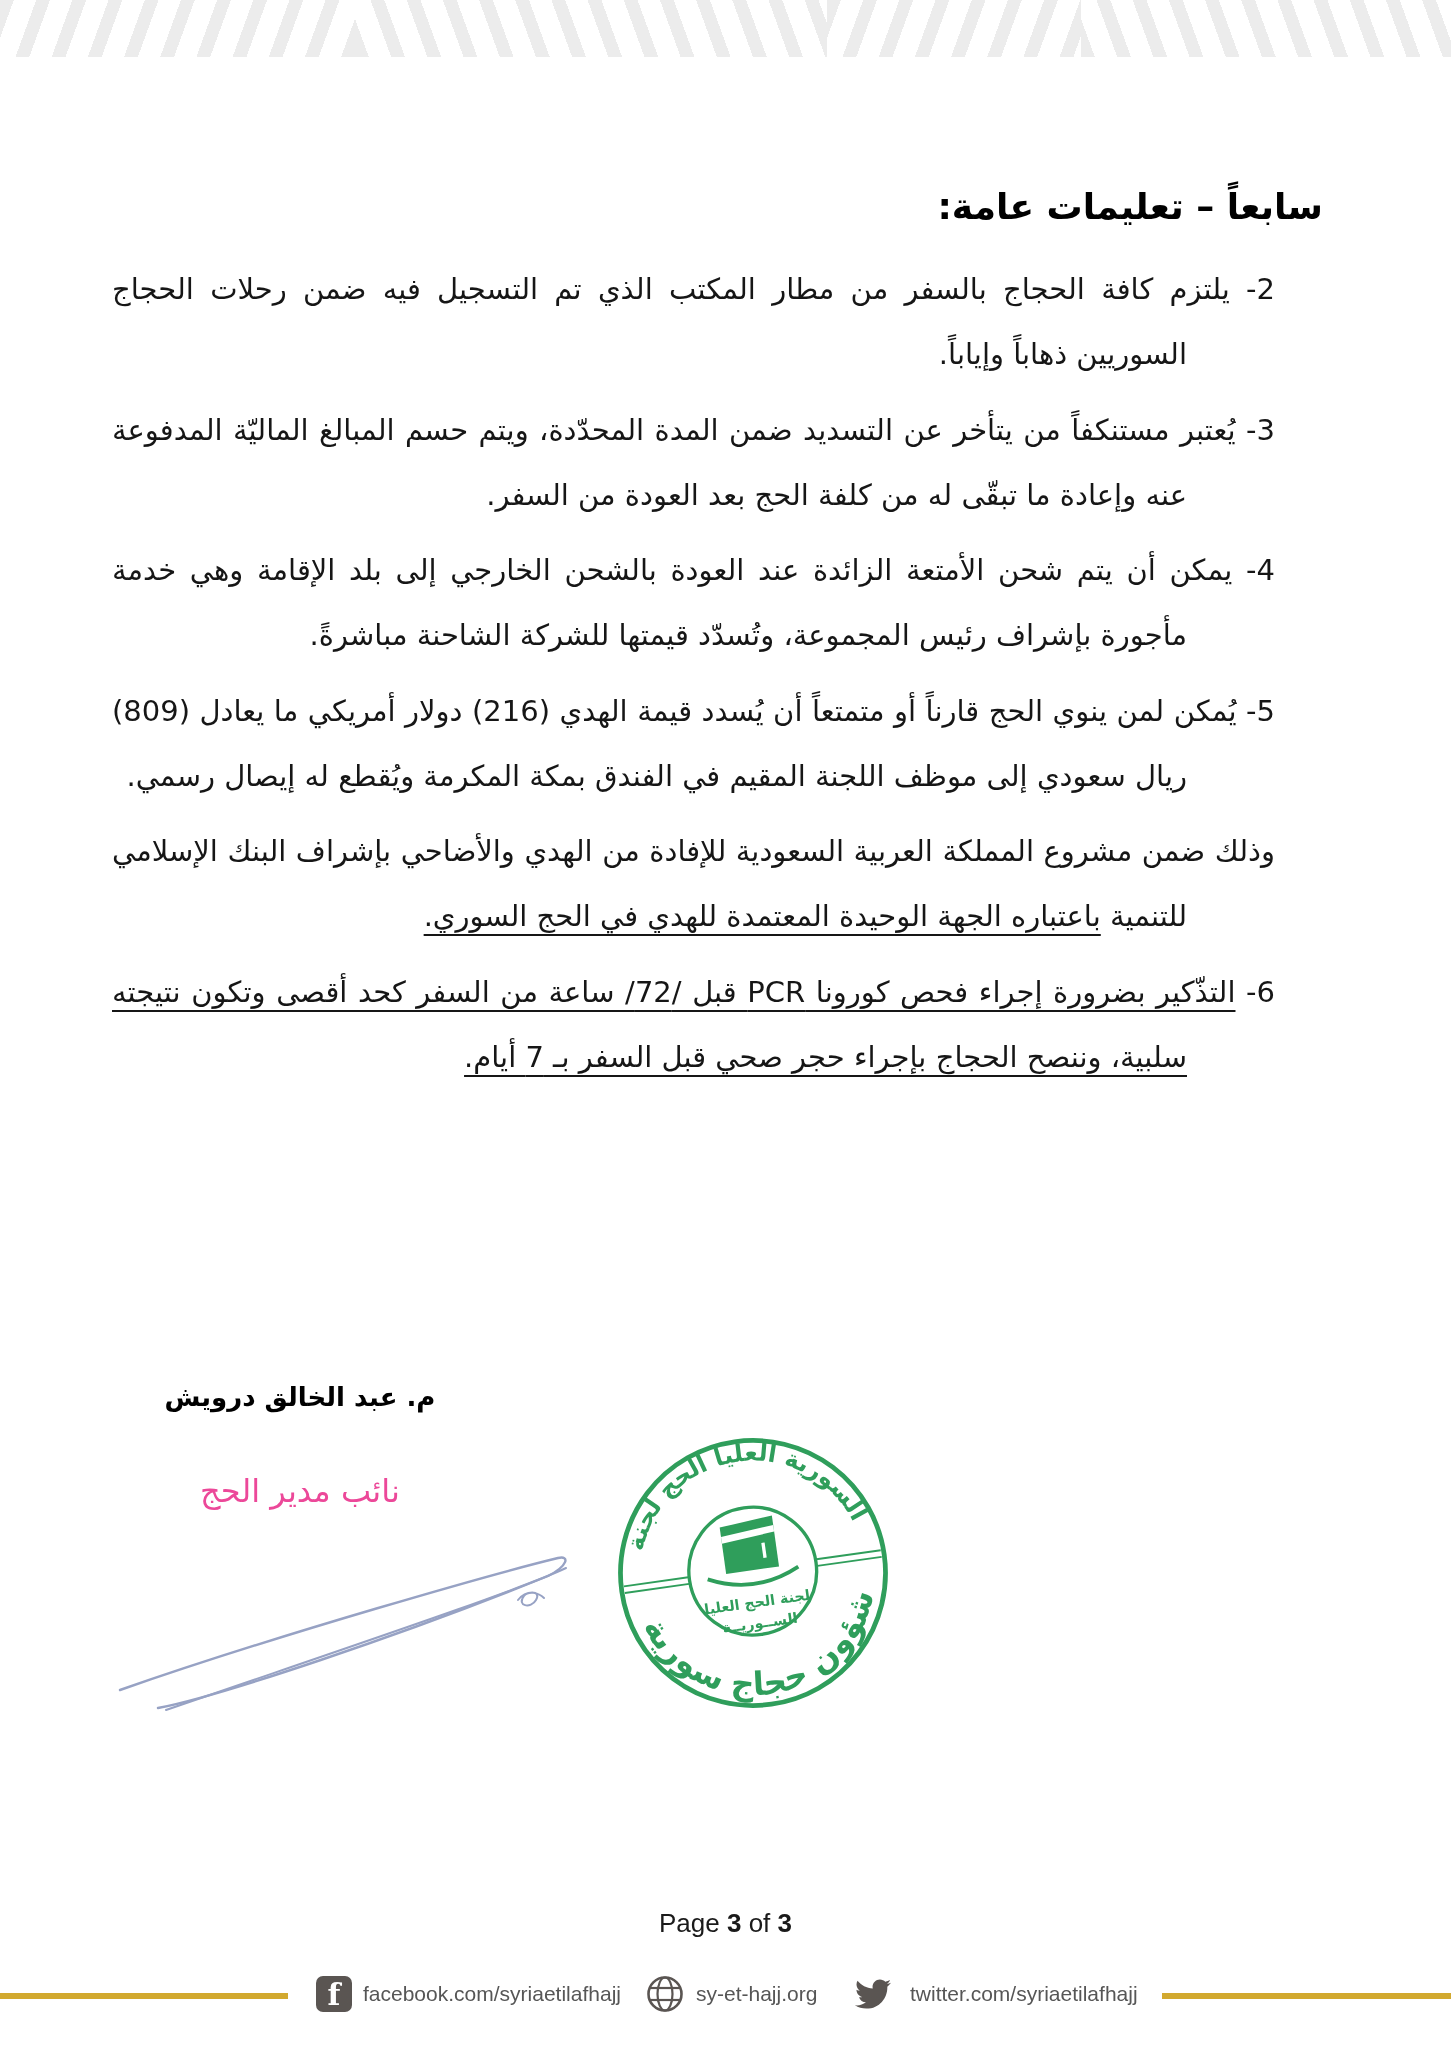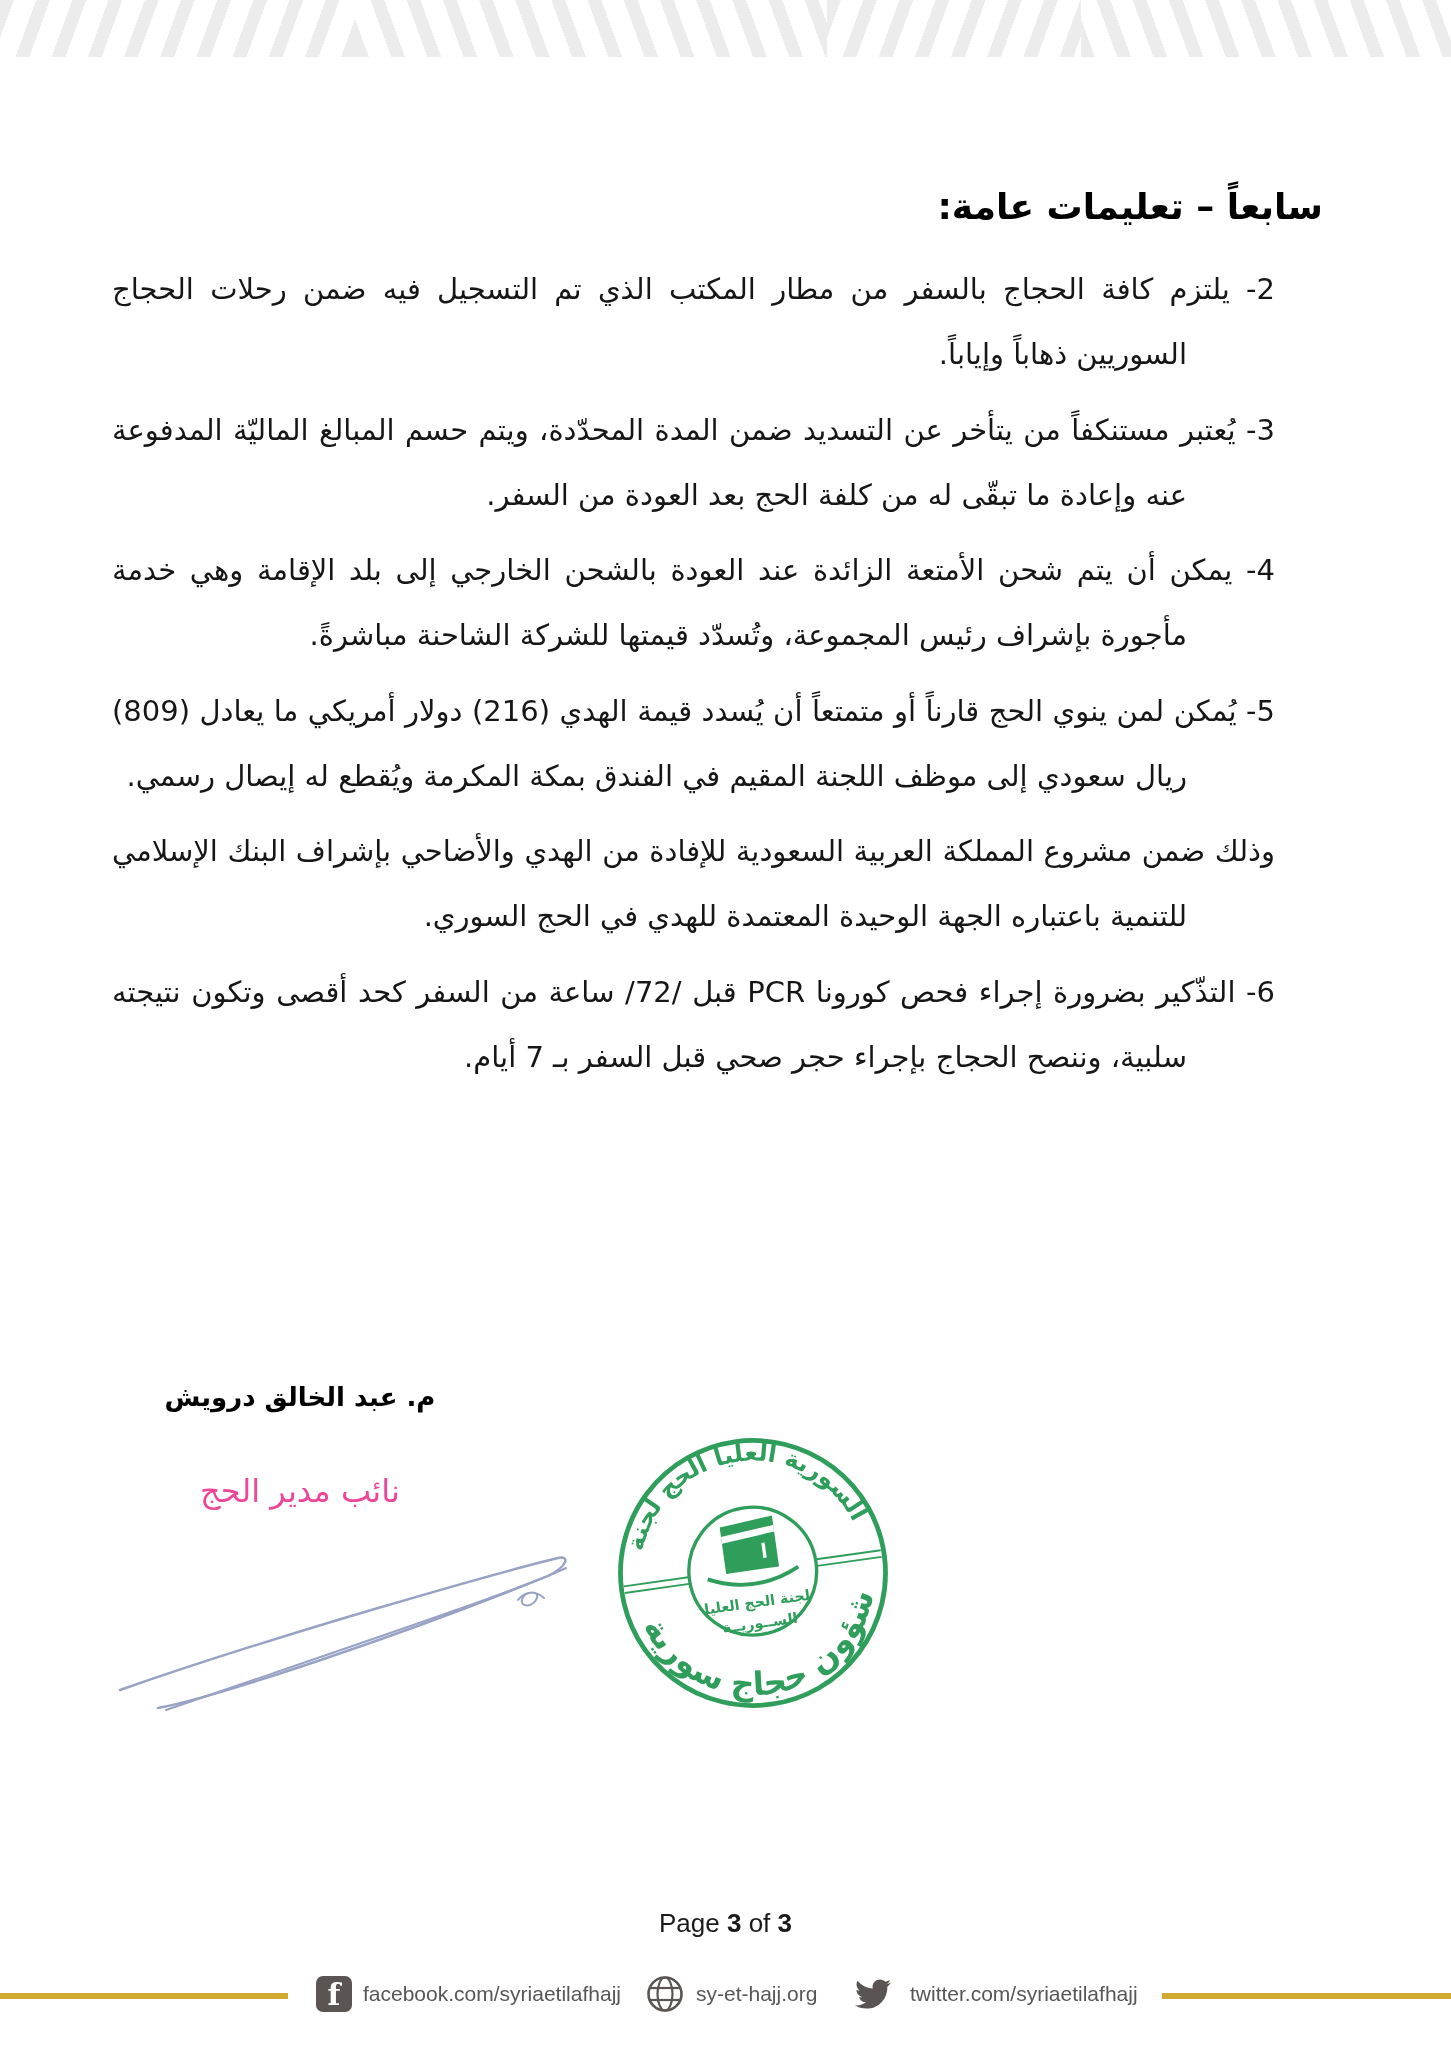--- a/index.html
+++ b/index.html
@@ -22,21 +22,21 @@
   }
   .heading{
     font-size:36px; font-weight:bold; margin:0 0 30px 0; color:#000;
   }
   .item{
     font-size:29px; line-height:2.25; margin:0 48px 10px 0;
     padding-right:88px; text-indent:-88px;
     text-align:justify;
   }
   .item .b{font-weight:normal;}
-  .item .u{text-decoration-thickness:2px; text-underline-offset:8px;}
+  .item .u{text-decoration:underline; text-decoration-thickness:2px; text-underline-offset:8px;}
 
   
   .sig-block{position:absolute; left:95px; top:1382px; width:410px; text-align:center; direction:rtl;}
   .sig-name{font-size:26px; font-weight:bold; color:#000;}
   .sig-title{font-size:32px; font-weight:normal; color:#ec4899; margin-top:60px;}
   .sig-scribble{position:absolute; left:100px; top:1538px;}
 
   
   .stamp{position:absolute; left:610px; top:1430px; width:286px; height:286px; transform:rotate(-8deg);}
 

